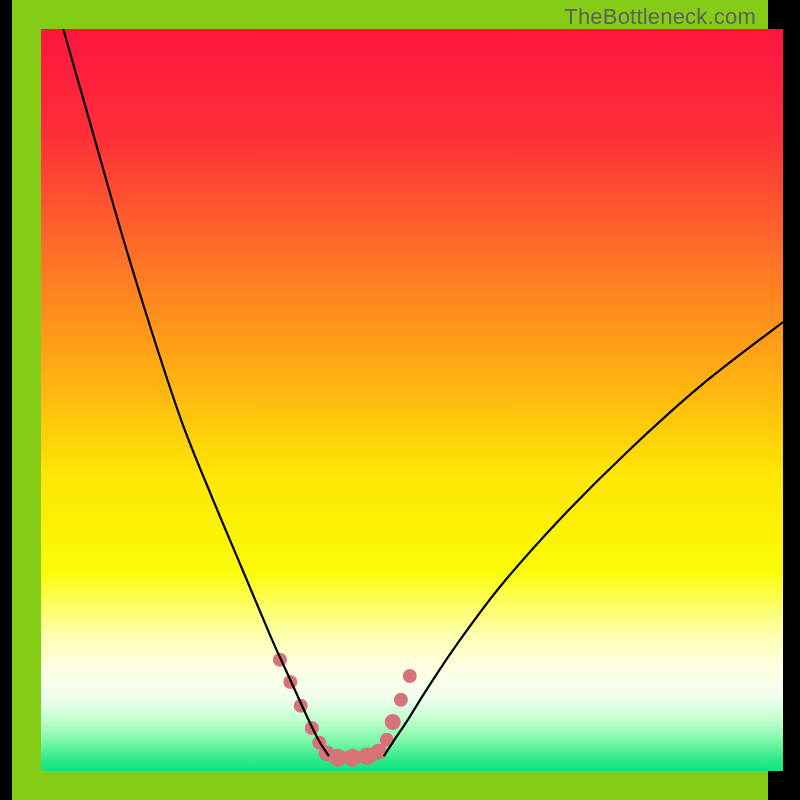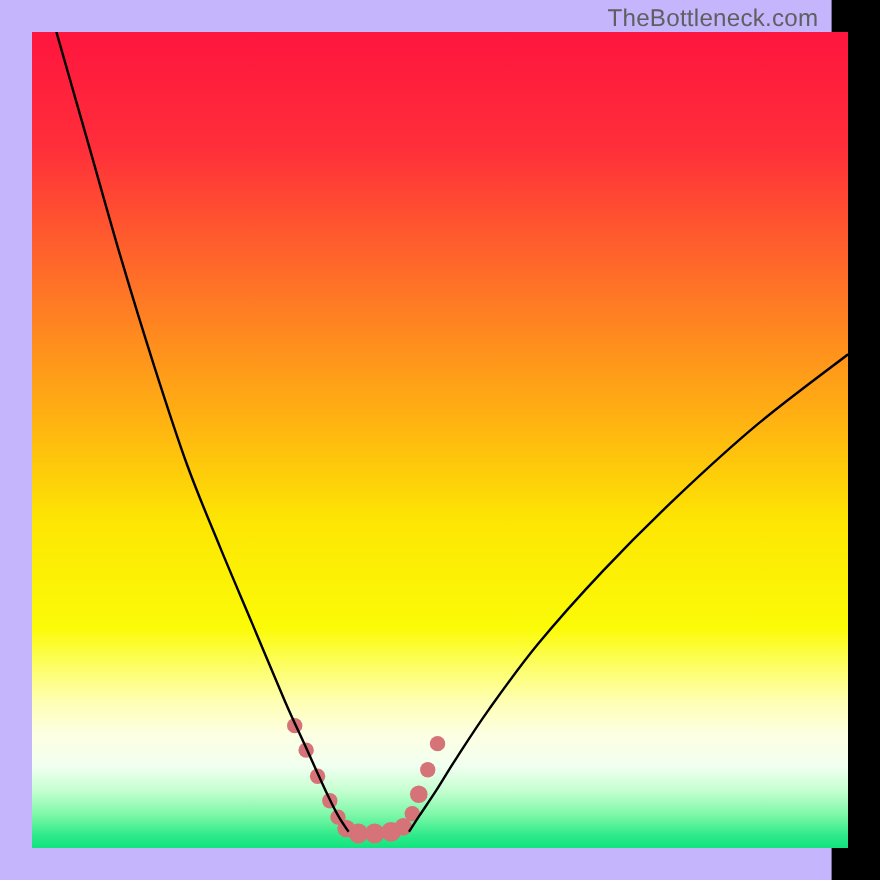--- a/index.html
+++ b/index.html
@@ -6,24 +6,24 @@
     margin: 0;
     padding: 0;
     width: 800px;
     height: 800px;
     overflow: hidden;
     background: #000;
     font-family: Arial, Helvetica, sans-serif;
   }
   .frame {
     position: absolute;
-    top: 0; left: 0;
+    top: 0; left: 12px;
     width: 756px;
     height: 800px;
-    background: #c4b5fd;
+    background: #84cc16;
   }
   .plot {
     position: absolute;
     top: 29px;
     left: 29px;
     width: 742px;
     height: 742px;
     overflow: hidden;
   }
   .gradient {

